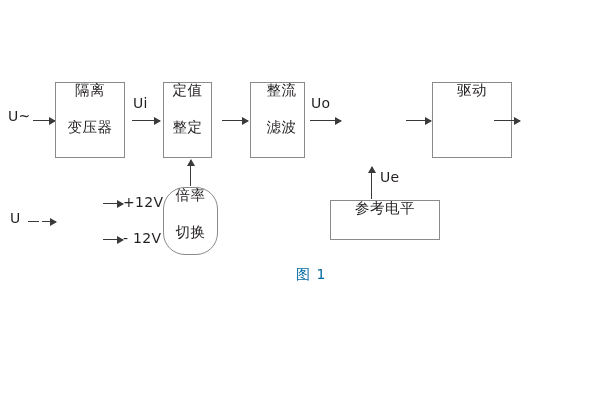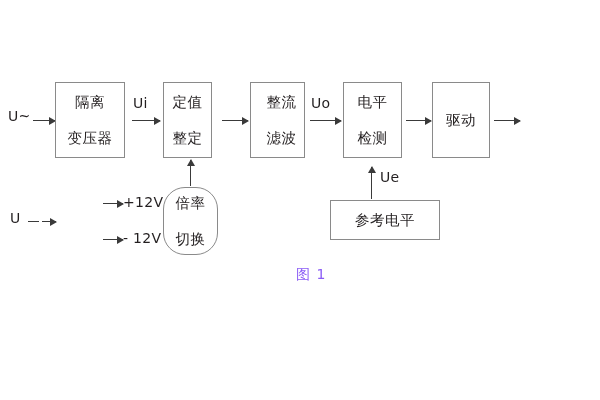--- a/index.html
+++ b/index.html
@@ -21,21 +21,21 @@
     background: #ffffff;
   }
   .box {
     position: absolute;
     box-sizing: border-box;
     border: 1.3px solid #8a8a8a;
     background: #ffffff;
     display: flex;
     flex-direction: column;
     align-items: center;
-    justify-content: center;
+    justify-content: flex-start;
     color: #231f20;
     font-size: 14.5px;
     line-height: 1.0;
   }
   .box .ln { display: block; letter-spacing: 0.5px; }
   .box.tall .ln + .ln { margin-top: 22px; }
 
   .label {
     position: absolute;
     font-size: 14px;
@@ -77,21 +77,21 @@
     border-right: 4.2px solid transparent;
   }
   .dash {
     position: absolute;
     height: 1.4px;
     background: #3a3a3a;
   }
   .caption {
     position: absolute;
     font-size: 14px;
-    color: #8b5cf6;
+    color: #0369a1;
     letter-spacing: 1px;
   }
 </style>
 </head>
 <body>
 
 <div id="diagram">
 
   <span class="label" style="left:8px; top:108px;">U~</span>
   <div class="arrow-h" style="left:33px; top:120px; width:22px;"></div>
@@ -112,28 +112,24 @@
   <div class="arrow-h" style="left:222px; top:120px; width:26px;"></div>
 
   <div class="box tall" style="left:250px; top:82px; width:55px; height:76px;padding-left:8px;">
     <span class="ln">整流</span>
     <span class="ln">滤波</span>
   </div>
 
   <span class="label" style="left:311px; top:95px;">Uo</span>
   <div class="arrow-h" style="left:310px; top:120px; width:31px;"></div>
 
-  <div class="box tall" style="left:343px; top:82px; width:59px; height:76px;">
-    <span class="ln">电平</span>
-    <span class="ln">检测</span>
-  </div>
 
   <div class="arrow-h" style="left:406px; top:120px; width:25px;"></div>
 
-  <div class="box" style="left:432px; top:82px; width:58px; height:76px;">
+  <div class="box" style="left:432px; top:82px; width:80px; height:76px;">
     <span class="ln">驱动</span>
   </div>
 
   <div class="arrow-h" style="left:494px; top:120px; width:26px;"></div>
 
 
   <span class="label" style="left:10px; top:210px;">U</span>
   <div class="dash" style="left:28px; top:221px; width:11px;"></div>
   <div class="arrow-h" style="left:42px; top:221px; width:14px;"></div>
 

